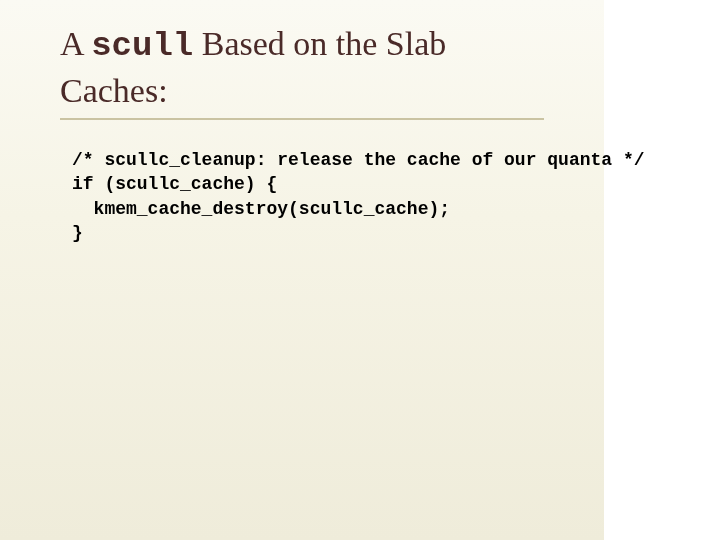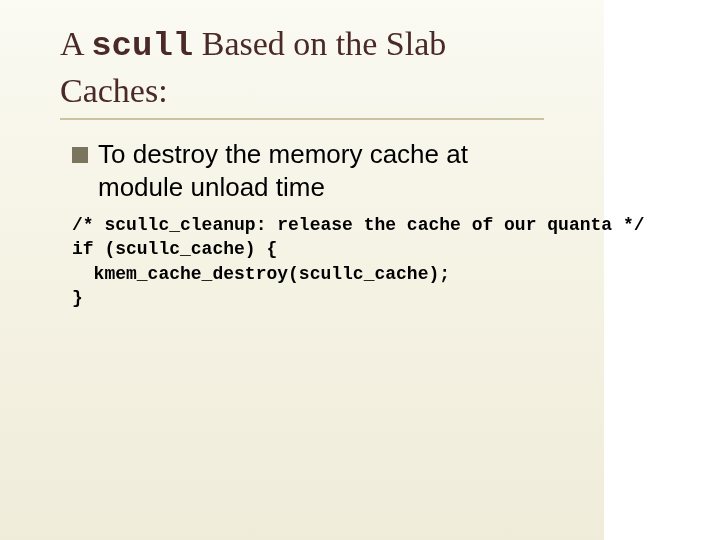--- a/index.html
+++ b/index.html
@@ -79,24 +79,20 @@
 <div class="slide">
 
   <div class="title-block">
     <span>A </span><span class="title-mono">scull</span><span> Based on the Slab Caches: </span><br>
   </div>
 
   <div class="title-rule"></div>
 
   <div class="body">
 
-    <div class="bullet-row">
-      <div class="bullet-square"></div>
-      <div class="bullet-text">To destroy the memory cache at module unload time</div>
-    </div>
 
     <div class="code-block"><span>/* scullc_cleanup: release the cache of our quanta */</span>
 <span>if (scullc_cache) {</span>
 <span>  kmem_cache_destroy(scullc_cache);</span>
 <span>}</span></div>
 
   </div>
 
 </div>
 

